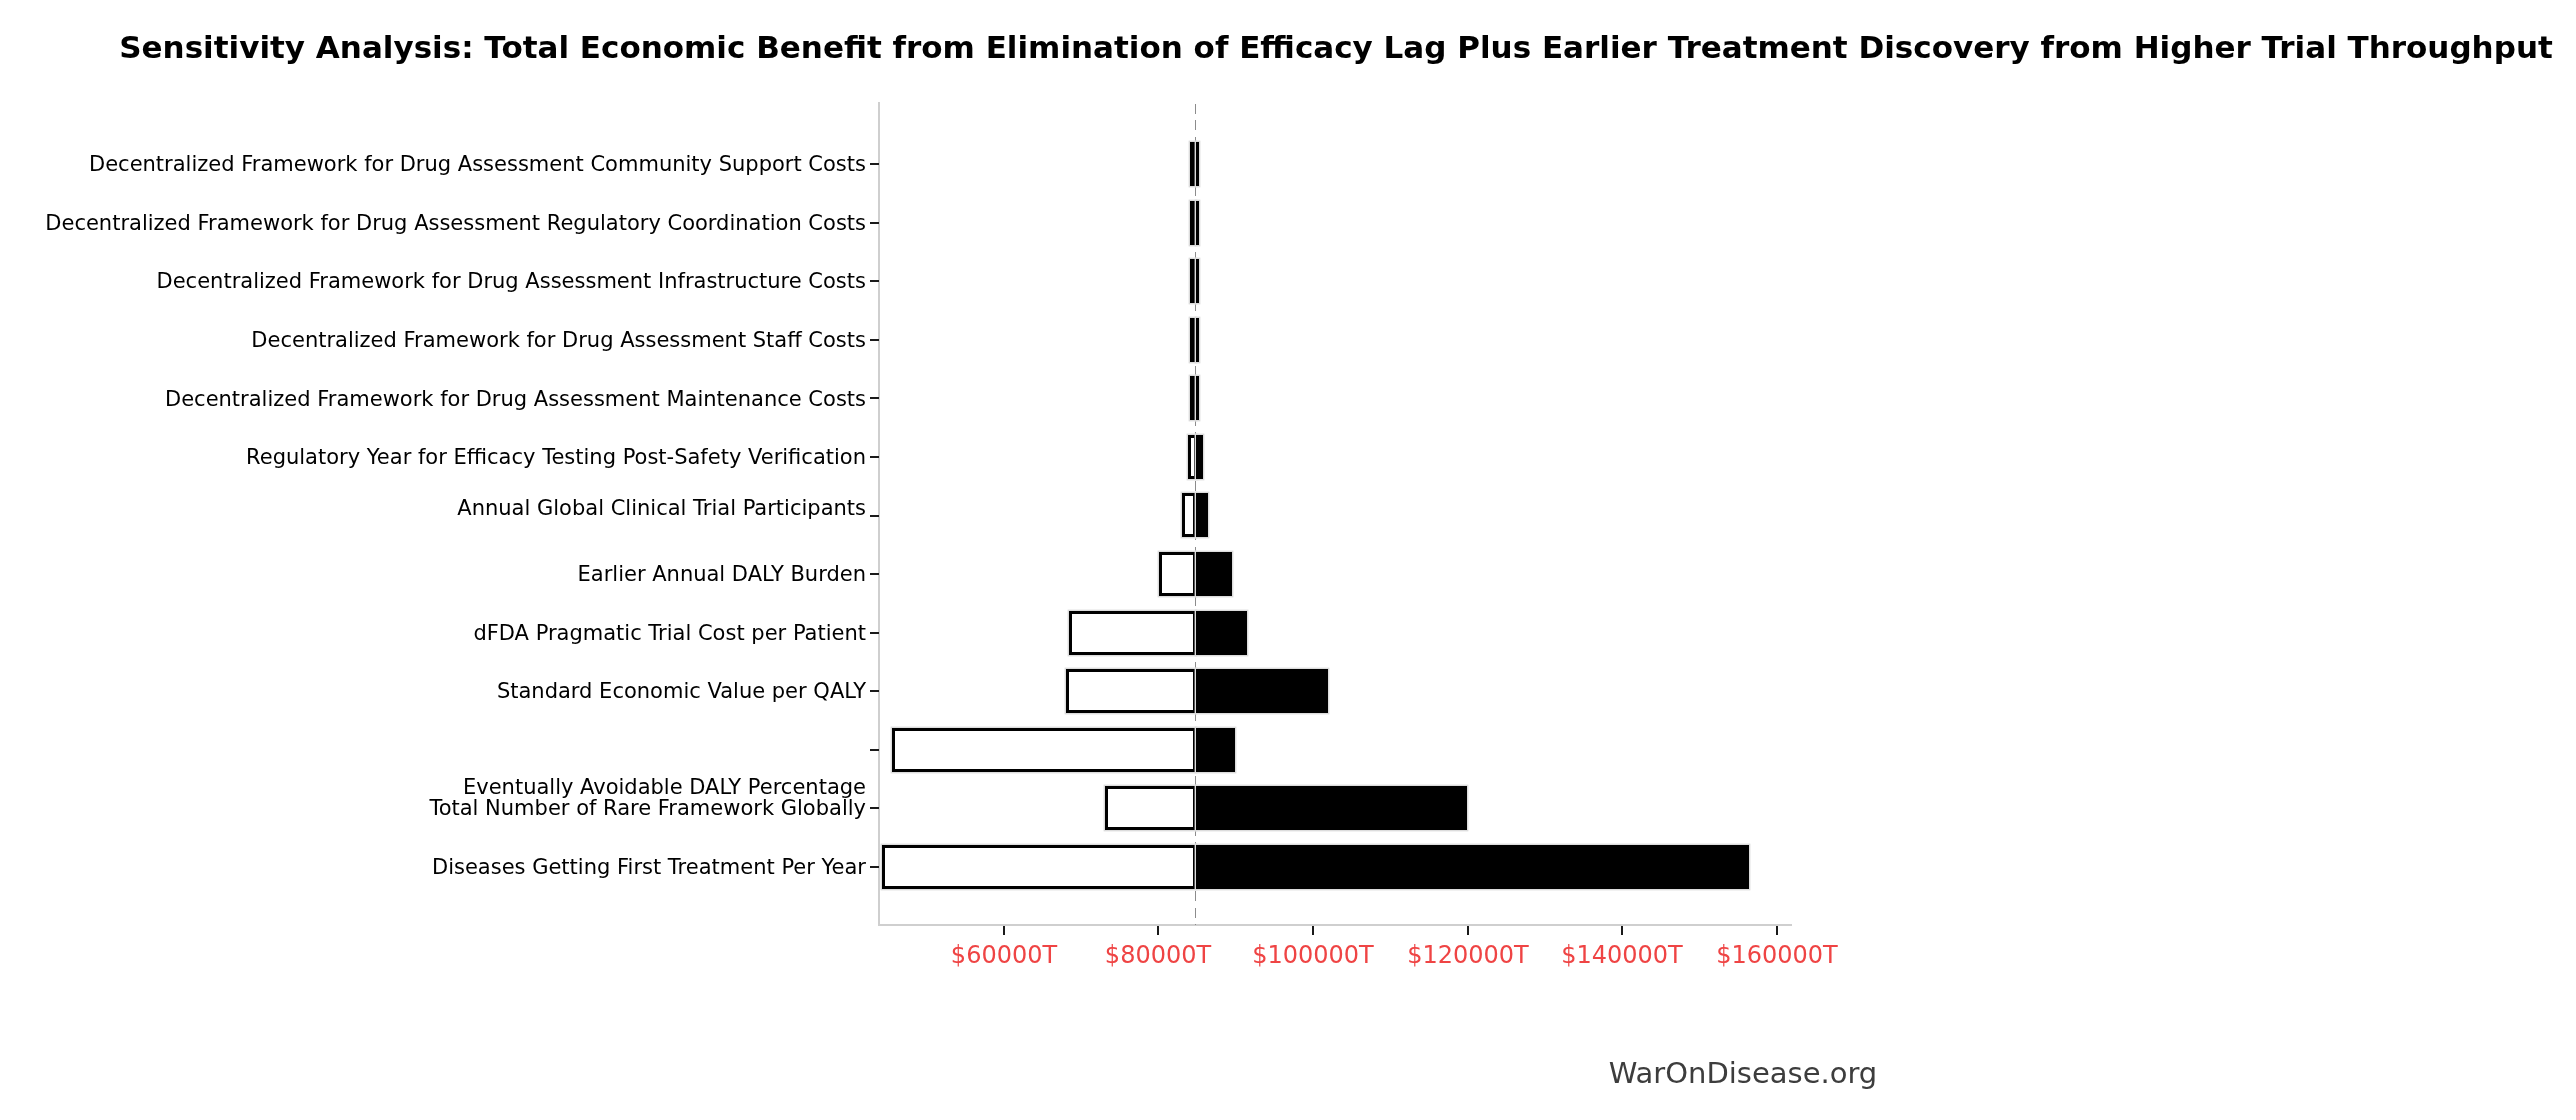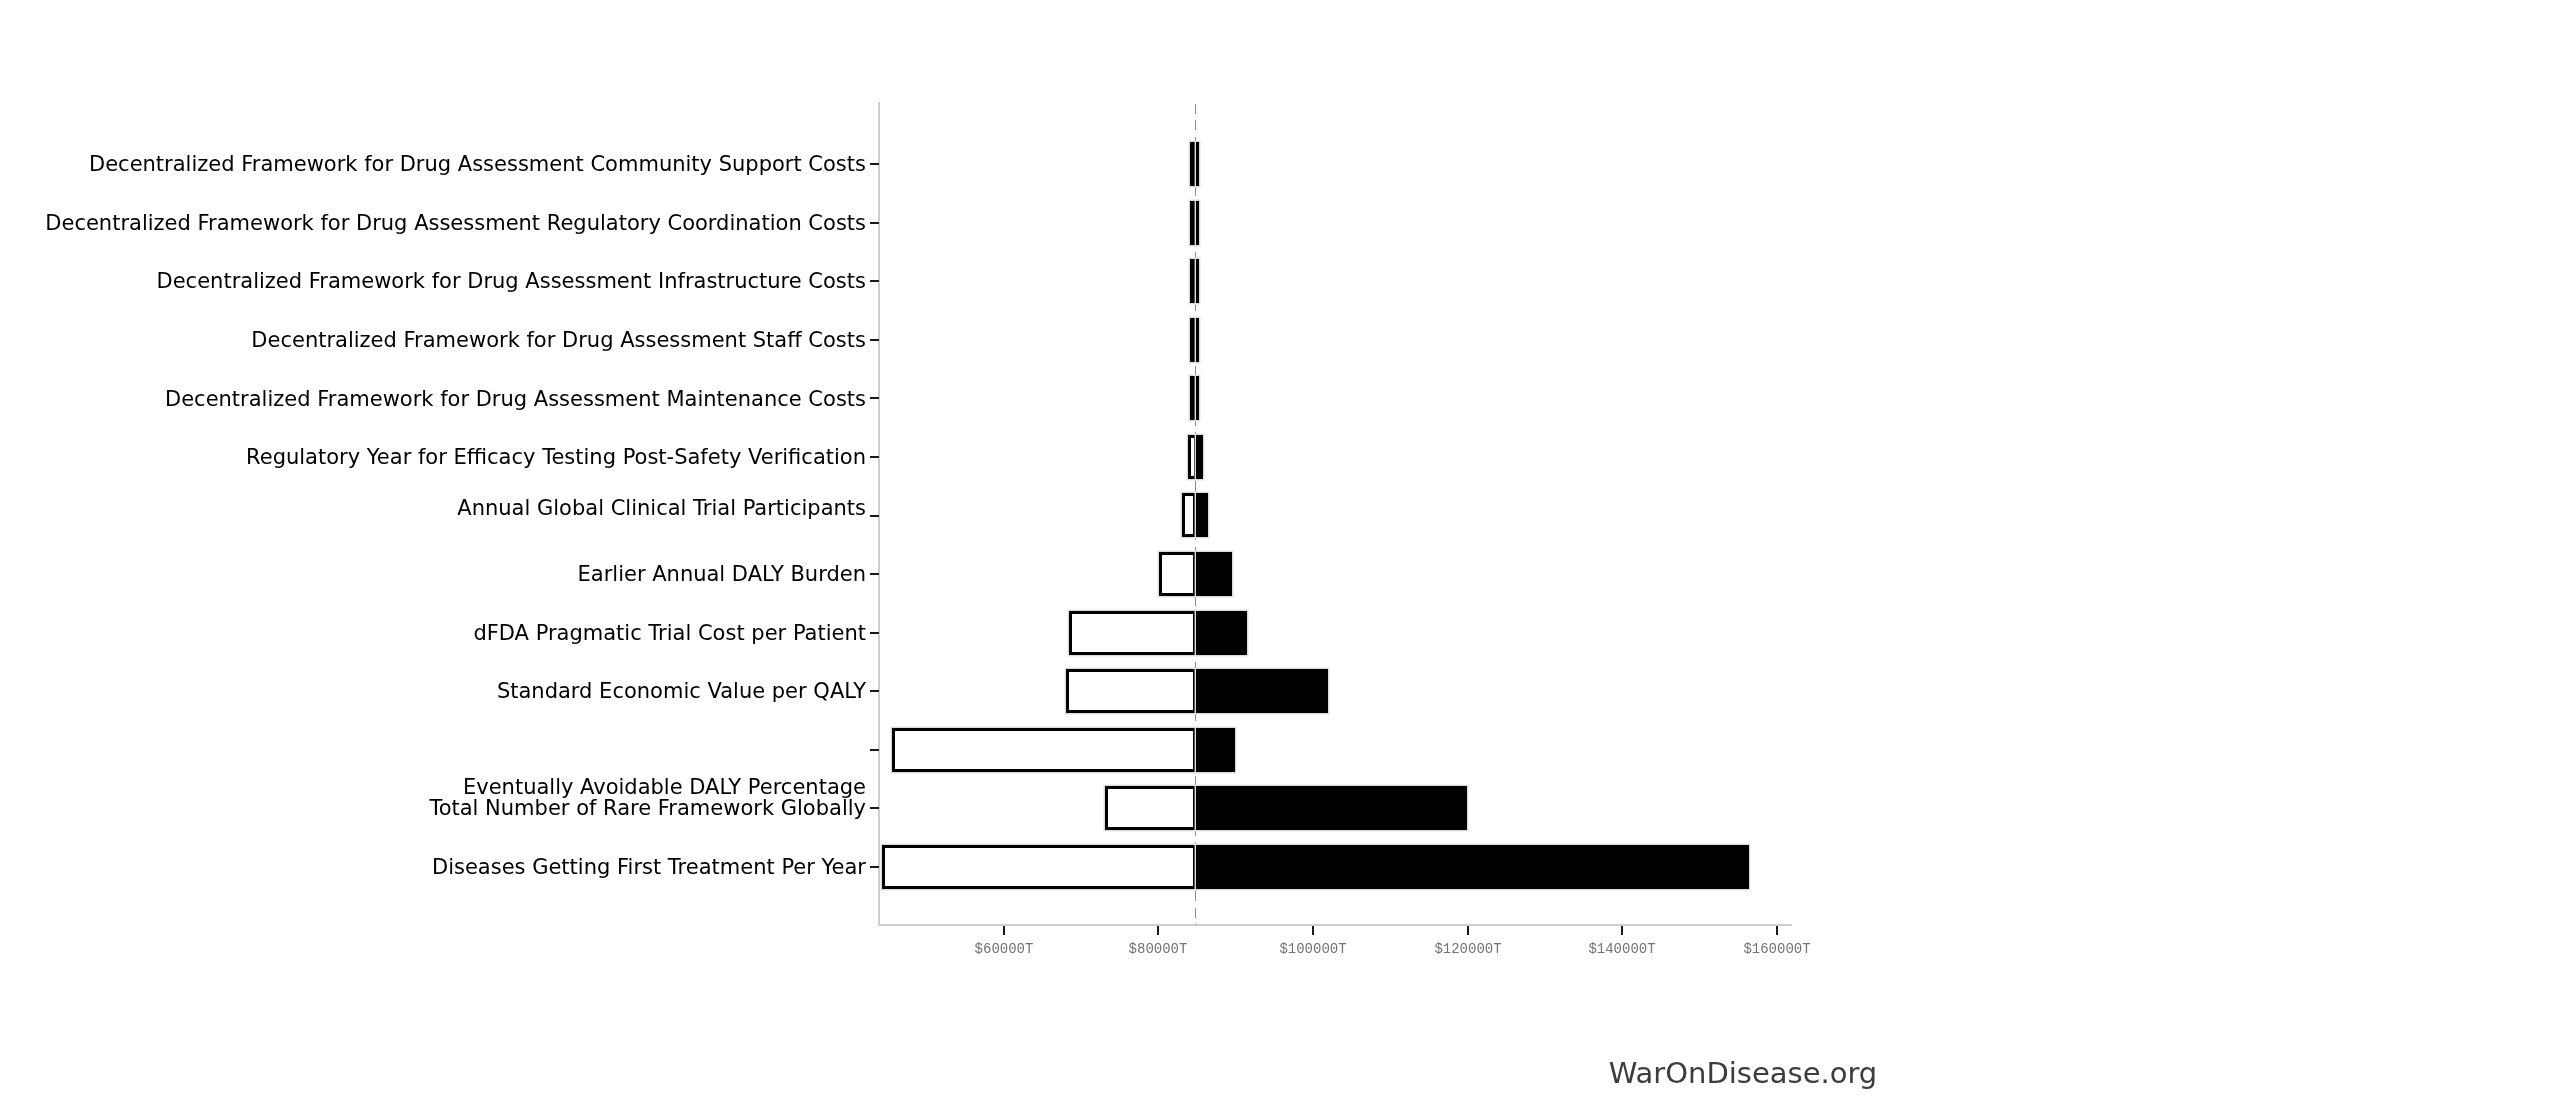--- a/index.html
+++ b/index.html
@@ -54,25 +54,24 @@
     white-space: nowrap;
     text-align: right;
     color: #000000;
     z-index: 3;
   }
   .ytick { position: absolute; width: 8.6px; height: 2.1px; background: #1a1a1a; z-index: 3; }
   .xtick { position: absolute; width: 2.1px; height: 9.3px; background: #1a1a1a; z-index: 3; }
   .xtick-label {
     position: absolute;
     transform: translateX(-50%);
-    font-size: 14px;
+    font-size: 24px;
     white-space: nowrap;
-    color: #737373;
+    color: #ef4444;
     z-index: 3;
-    font-family: Liberation Mono, monospace;
   }
   .bar-low {
     position: absolute;
     background: #ffffff;
     border: 3.6px solid #000000;
     box-sizing: border-box;
     box-shadow: 0 0 0 1.4px #dcdcdc;
     z-index: 2;
   }
   .bar-high {
@@ -80,20 +79,21 @@
     background: #000000;
     box-shadow: 0 0 0 1.4px #dcdcdc;
     box-sizing: border-box;
     z-index: 2;
   }
 </style>
 </head>
 <body>
 
 <div id="page">
+  <div class="chart-title">Sensitivity Analysis: Total Economic Benefit from Elimination of Efficacy Lag Plus Earlier Treatment Discovery from Higher Trial Throughput</div>
   <div id="plot">
       <div class="baseline-dashed" style="left: 1195px; top: 104px; height: 821px;"></div>
       <div class="ylabel" style="top: 164px; right: 1710px;">Decentralized Framework for Drug Assessment Community Support Costs</div>
       <div class="ytick" style="left: 870px; top: 163px;"></div>
       <div class="bar-low" style="left: 1190px; top: 142px; width: 6.4px; height: 44px;"></div>
       <div class="bar-high" style="left: 1196px; top: 142px; width: 3.1px; height: 44px;"></div>
       <div class="ylabel" style="top: 223px; right: 1710px;">Decentralized Framework for Drug Assessment Regulatory Coordination Costs</div>
       <div class="ytick" style="left: 870px; top: 222px;"></div>
       <div class="bar-low" style="left: 1190px; top: 201px; width: 6.4px; height: 44px;"></div>
       <div class="bar-high" style="left: 1196px; top: 201px; width: 3.1px; height: 44px;"></div>

